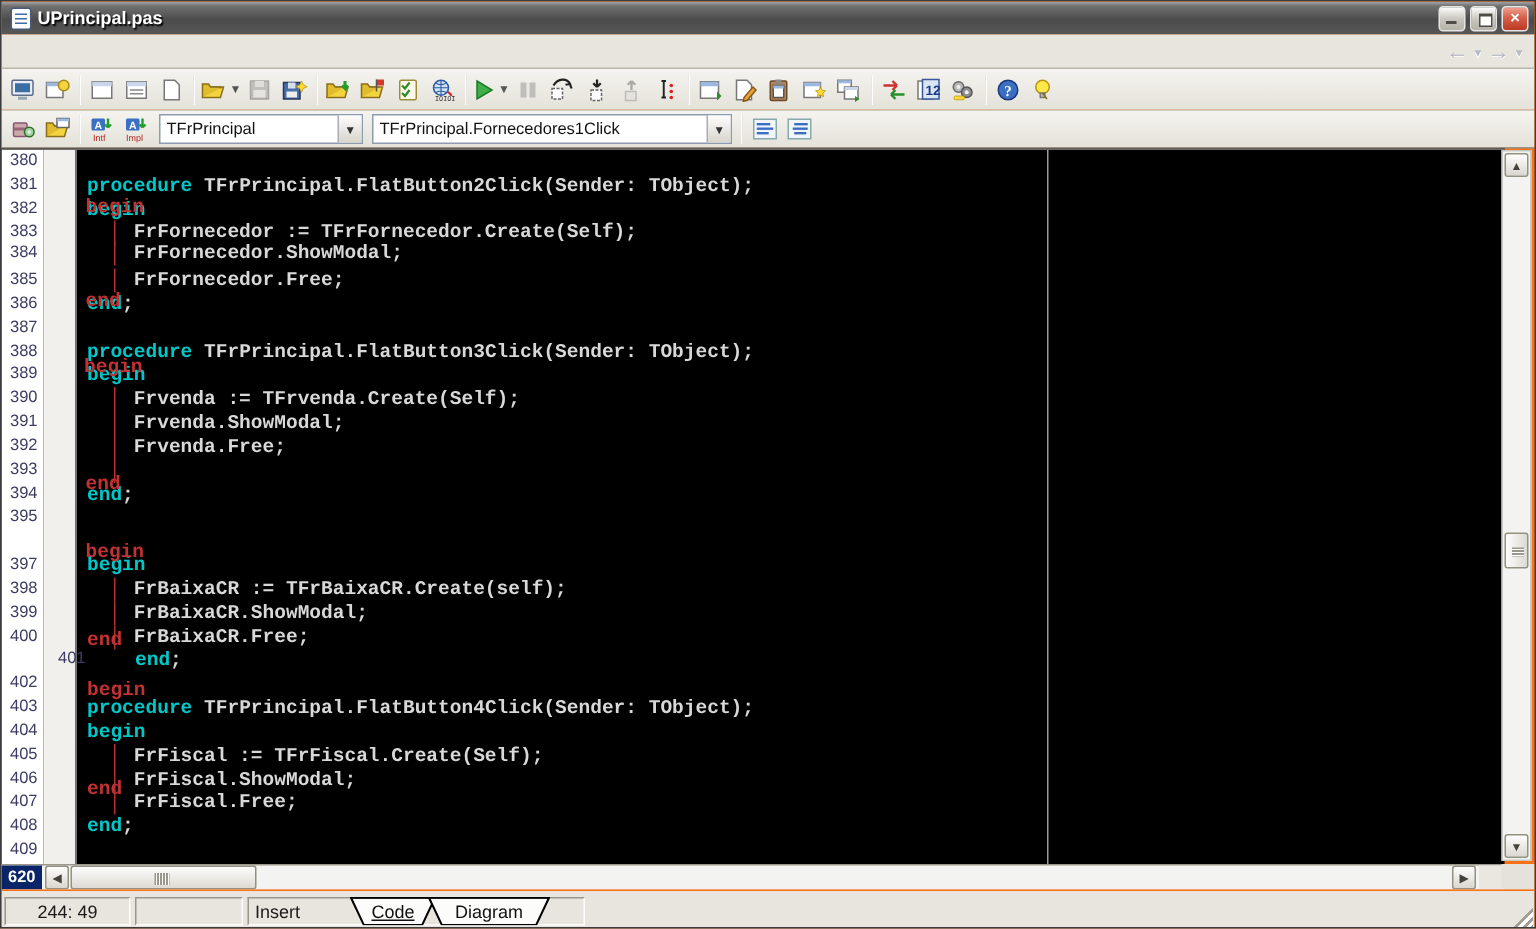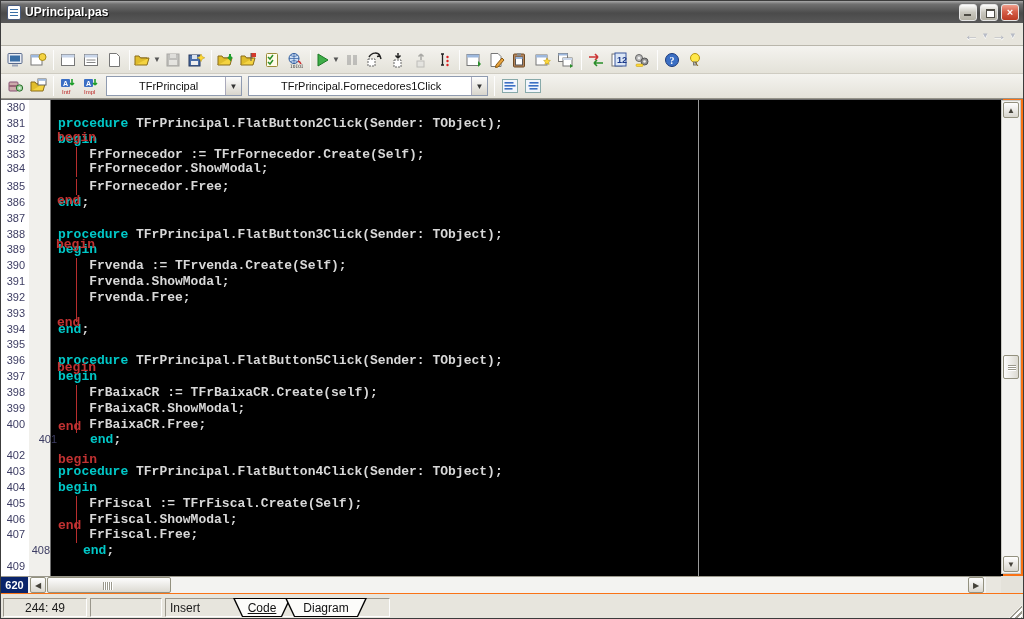--- a/index.html
+++ b/index.html
@@ -28,21 +28,21 @@
 
   
   .toolbar{position:absolute;left:0;width:100%;background:linear-gradient(180deg,#f4f3ef,#e4e2d9);display:flex;align-items:center;padding:0 3px;}
   .tb1{top:45px;height:28px;border-bottom:1px solid #cfccc2;}
   .tb2{top:73px;height:25px;border-bottom:1px solid #96948a;}
   .tbtn{height:22px;min-width:23px;display:flex;align-items:center;justify-content:center;padding:0 1px;border-radius:2px;}
   .tbtn svg{display:block;}
   .tbtn.grayed svg{filter:grayscale(1) opacity(.45);}
   .tsep{width:1px;height:20px;background:#b7b4a9;border-right:1px solid #fdfdfd;margin:0 3px;}
   .caret{font-size:8px;color:#555;margin-left:1px;}
-  .combo{height:20px;background:#fff;border:1px solid #8f9bb0;display:flex;align-items:center;margin:0 3px;font-size:11px;color:#111;padding-left:28px;}
+  .combo{height:20px;background:#fff;border:1px solid #8f9bb0;display:flex;align-items:center;margin:0 3px;font-size:11px;color:#111;}
   .combo .cval{flex:1;padding:0 4px;white-space:nowrap;overflow:hidden;}
   .combo .cbtn{width:16px;height:100%;background:linear-gradient(180deg,#fdfdfd,#d8d5cc);border-left:1px solid #aab;display:flex;align-items:center;justify-content:center;font-size:8px;color:#333;}
   .combo1{width:136px;}
   .combo2{width:240px;}
 
   
   .editor{position:absolute;left:0;top:98px;width:1002px;height:477px;background:#000;border-top:1px solid #6e6e6e;overflow:hidden;}
   .gut1{position:absolute;left:0;top:0;bottom:0;width:28px;background:#ffffff;}
   .gut2{position:absolute;left:28px;top:0;bottom:0;width:22px;background:#f1f0ec;border-right:1px solid #707070;}
   .marginline{position:absolute;left:697px;top:0;bottom:0;width:1px;background:#9a9a9a;z-index:4;pointer-events:none;}
@@ -455,25 +455,20 @@
         <div class="row" style="top: 221.62px;">
           <span class="ln-num">394</span>
           <span class="ln-gap"></span>
           <span class="ln-code"><span class="kw">end</span><span>;</span><b class="red-ovl" style="left: 5px; top: -7px;">end</b></span>
         </div>
         <div class="row" style="top: 237.45px;">
           <span class="ln-num">395</span>
           <span class="ln-gap"></span>
           <span class="ln-code"></span>
         </div>
-        <div class="row" style="top: 253.28px;">
-          <span class="ln-num">396</span>
-          <span class="ln-gap"></span>
-          <span class="ln-code"><span class="kw">procedure</span><span> TFrPrincipal.FlatButton5Click(Sender: TObject);</span></span>
-        </div>
         <div class="row" style="top: 269.11px;">
           <span class="ln-num">397</span>
           <span class="ln-gap"></span>
           <span class="ln-code"><span class="kw">begin</span><b class="red-ovl" style="left: 5px; top: -9px;">begin</b></span>
         </div>
         <div class="row" style="top: 284.94px;">
           <span class="ln-num">398</span>
           <span class="ln-gap"></span>
           <span class="ln-code"><span>    FrBaixaCR := TFrBaixaCR.Create(self);</span><i class="struct-bar"></i></span>
         </div>
@@ -515,21 +510,21 @@
         <div class="row" style="top: 411.58px;">
           <span class="ln-num">406</span>
           <span class="ln-gap"></span>
           <span class="ln-code"><span>    FrFiscal.ShowModal;</span><i class="struct-bar"></i><b class="red-ovl" style="left: 6px; top: 6px;">end</b></span>
         </div>
         <div class="row" style="top: 427.41px;">
           <span class="ln-num">407</span>
           <span class="ln-gap"></span>
           <span class="ln-code"><span>    FrFiscal.Free;</span><i class="struct-bar"></i></span>
         </div>
-        <div class="row" style="top: 443.24px; margin-left: 25px;">
+        <div class="row" style="top: 443.24px;">
           <span class="ln-num">408</span>
           <span class="ln-gap"></span>
           <span class="ln-code"><span class="kw">end</span><span>;</span></span>
         </div>
         <div class="row" style="top: 459.07px;">
           <span class="ln-num">409</span>
           <span class="ln-gap"></span>
           <span class="ln-code"></span>
         </div>
       </div>

